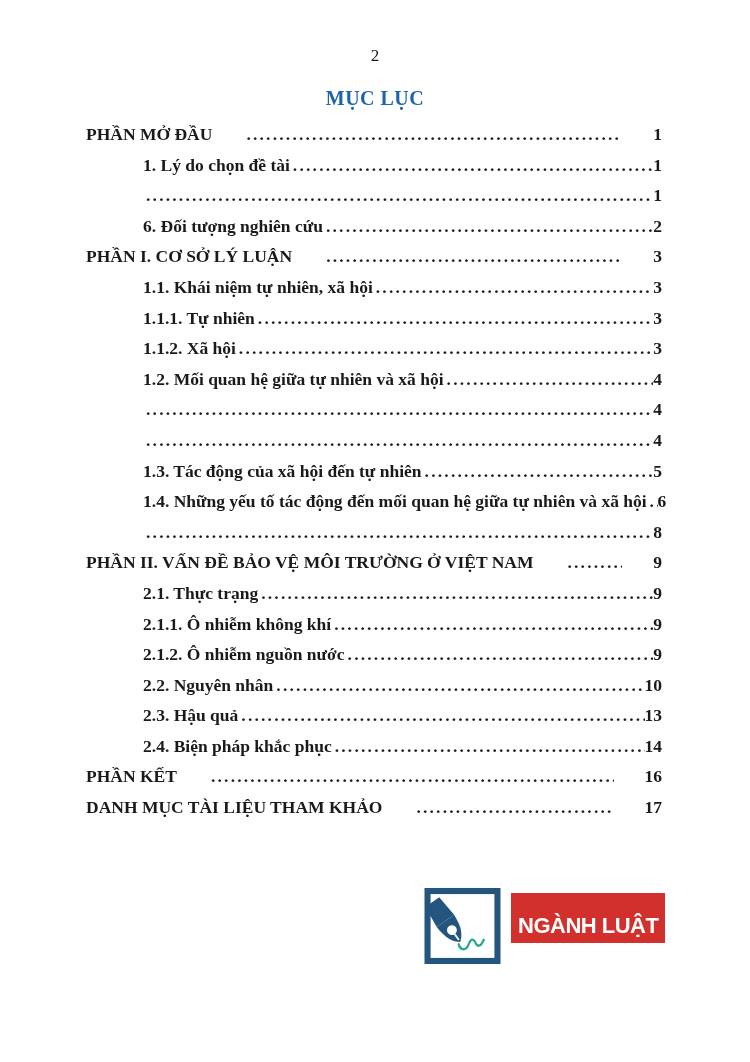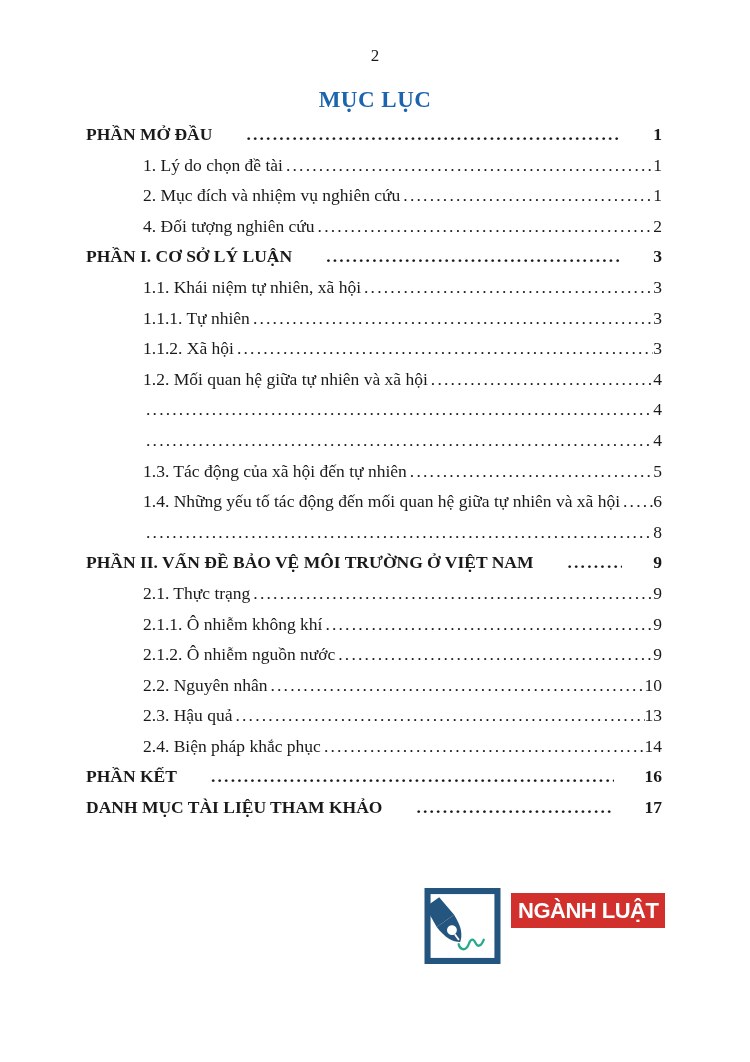--- a/index.html
+++ b/index.html
@@ -11,55 +11,55 @@
     overflow: hidden;
   }
   .doc-page { position: relative; width: 750px; height: 1062px; background: #ffffff; }
 
   .page-number {
     position: absolute; top: 46px; left: 0; width: 750px;
     text-align: center; font-size: 17px;
   }
   .toc-title {
     position: absolute; top: 87px; left: 0; width: 750px;
-    text-align: center; font-size: 23px; font-weight: bold;
+    text-align: center; font-size: 20px; font-weight: bold;
     color: #1d64ae; letter-spacing: 0.5px;
   }
   .toc {
     position: absolute; top: 119px; left: 86px; width: 576px;
   }
   .toc-entry {
     display: flex; align-items: baseline;
     line-height: 30.6px; font-size: 17.5px;
   }
   .toc-entry .label { white-space: nowrap; flex-shrink: 0; }
   .toc-entry .leader {
     flex: 1; overflow: hidden; white-space: nowrap;
     letter-spacing: 2.2px; min-width: 8px; margin-left: 3px;
   }
   .toc-entry .pg { white-space: nowrap; }
   .toc-entry.main { font-weight: bold; gap: 31px; }
-  .toc-entry.sub { padding-left: 57px; }
+  .toc-entry.sub { padding-left: 57px; font-weight: bold; }
 
   .logo {
     position: absolute; left: 424px; top: 888px;
     display: flex; align-items: flex-start;
   }
   .logo-icon { width: 77px; height: 76px; display: block; }
   .logo-text { margin-left: 10px; display: flex; flex-direction: column; align-items: flex-end; }
   .logo-line1 {
     font-family: "Liberation Sans", "DejaVu Sans", sans-serif;
     font-weight: bold; font-size: 31px; line-height: 1;
     color: #1f5384; letter-spacing: -1px; margin-top: 11px;
   }
   .logo-line2 {
     font-family: "Liberation Sans", "DejaVu Sans", sans-serif;
     font-weight: bold; font-size: 22px; line-height: 1;
     color: #ffffff; background: #d2302c;
-    padding: 7px 7px 6px; margin-top: 5px; letter-spacing: -0.5px;
+    padding: 22px 7px 6px; margin-top: 5px; letter-spacing: -0.5px;
   }
 </style>
 </head>
 <body>
 
 <div class="doc-page">
 
   <div class="page-number">2</div>
 
   <div class="toc-title">MỤC LỤC</div>
@@ -69,26 +69,25 @@
         <span class="label">PHẦN MỞ ĐẦU</span>
         <span class="leader">....................................................................................................................................................................................................................................................................</span>
         <span class="pg">1</span>
       </div>
       <div class="toc-entry sub">
         <span class="label">1. Lý do chọn đề tài</span>
         <span class="leader">....................................................................................................................................................................................................................................................................</span>
         <span class="pg">1</span>
       </div>
       <div class="toc-entry sub">
-        <span class="label">2. Mục đích và nhiệm vụ nghiên cứu</span>
         <span class="leader">....................................................................................................................................................................................................................................................................</span>
         <span class="pg">1</span>
       </div>
       <div class="toc-entry sub">
-        <span class="label">4. Đối tượng nghiên cứu</span>
+        <span class="label">6. Đối tượng nghiên cứu</span>
         <span class="leader">....................................................................................................................................................................................................................................................................</span>
         <span class="pg">2</span>
       </div>
       <div class="toc-entry main">
         <span class="label">PHẦN I. CƠ SỞ LÝ LUẬN</span>
         <span class="leader">....................................................................................................................................................................................................................................................................</span>
         <span class="pg">3</span>
       </div>
       <div class="toc-entry sub">
         <span class="label">1.1. Khái niệm tự nhiên, xã hội</span>

